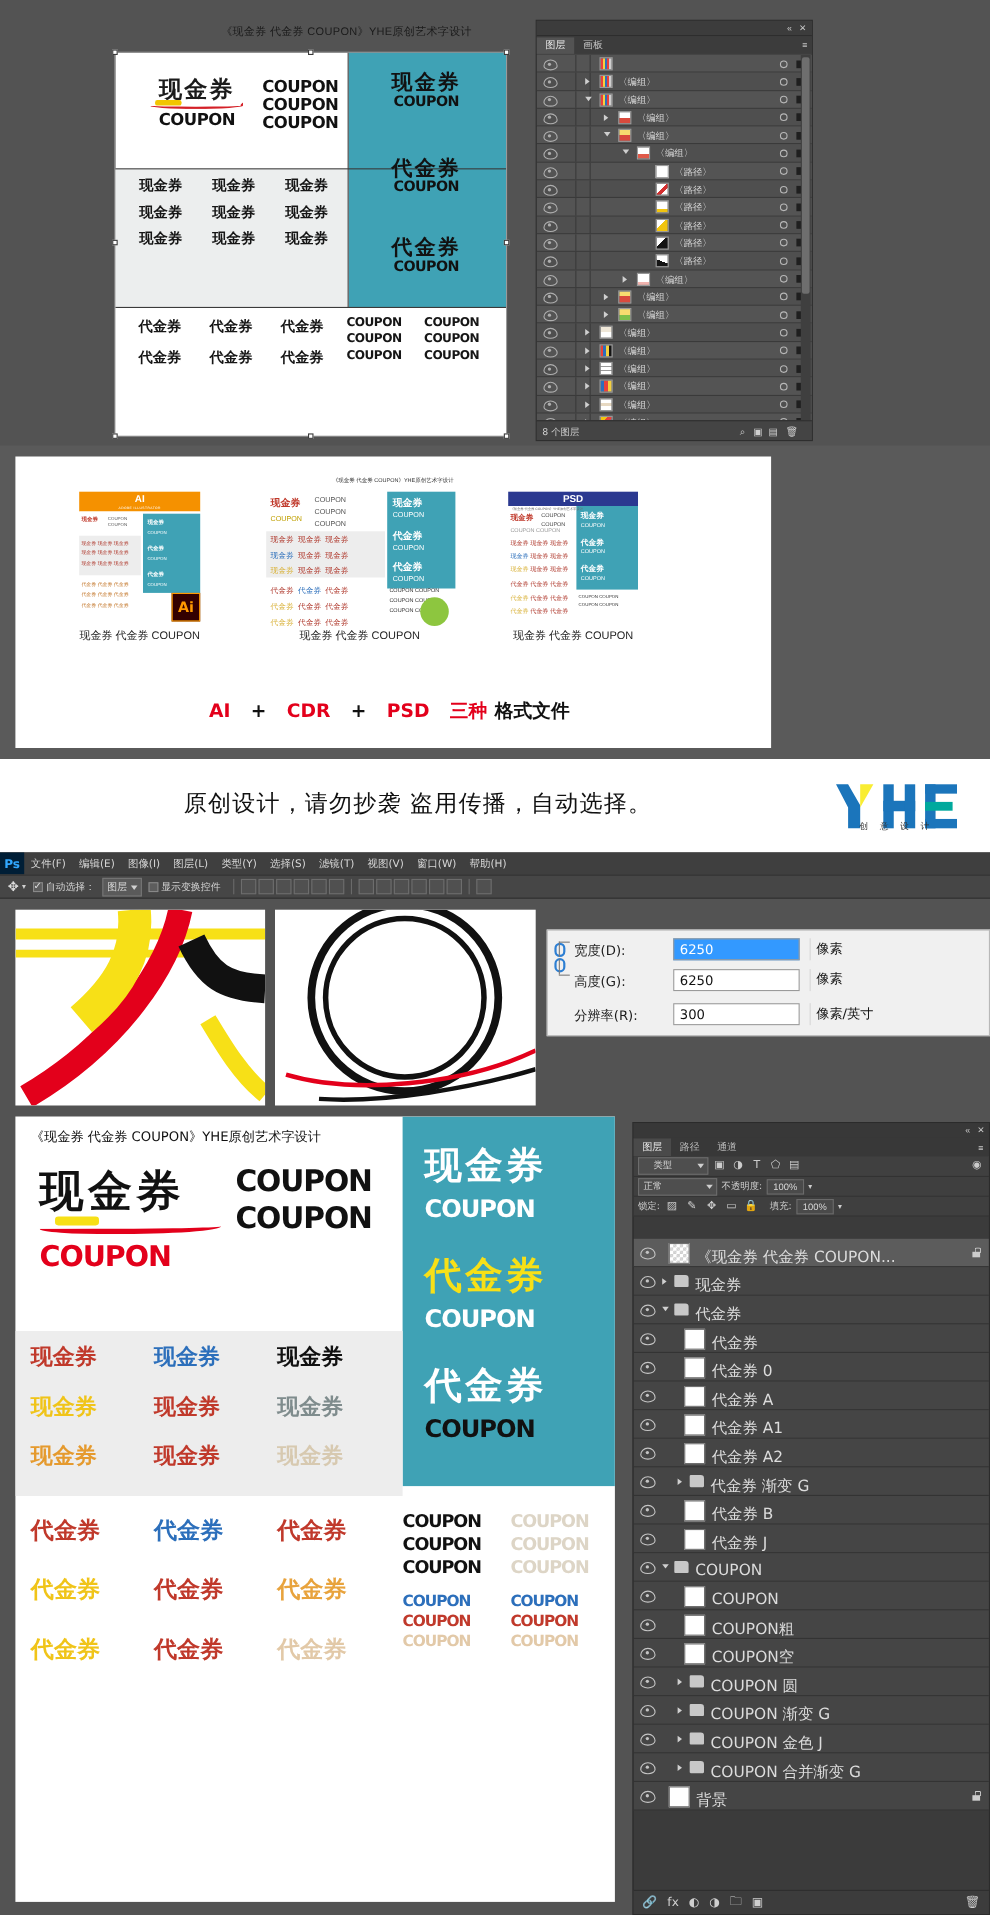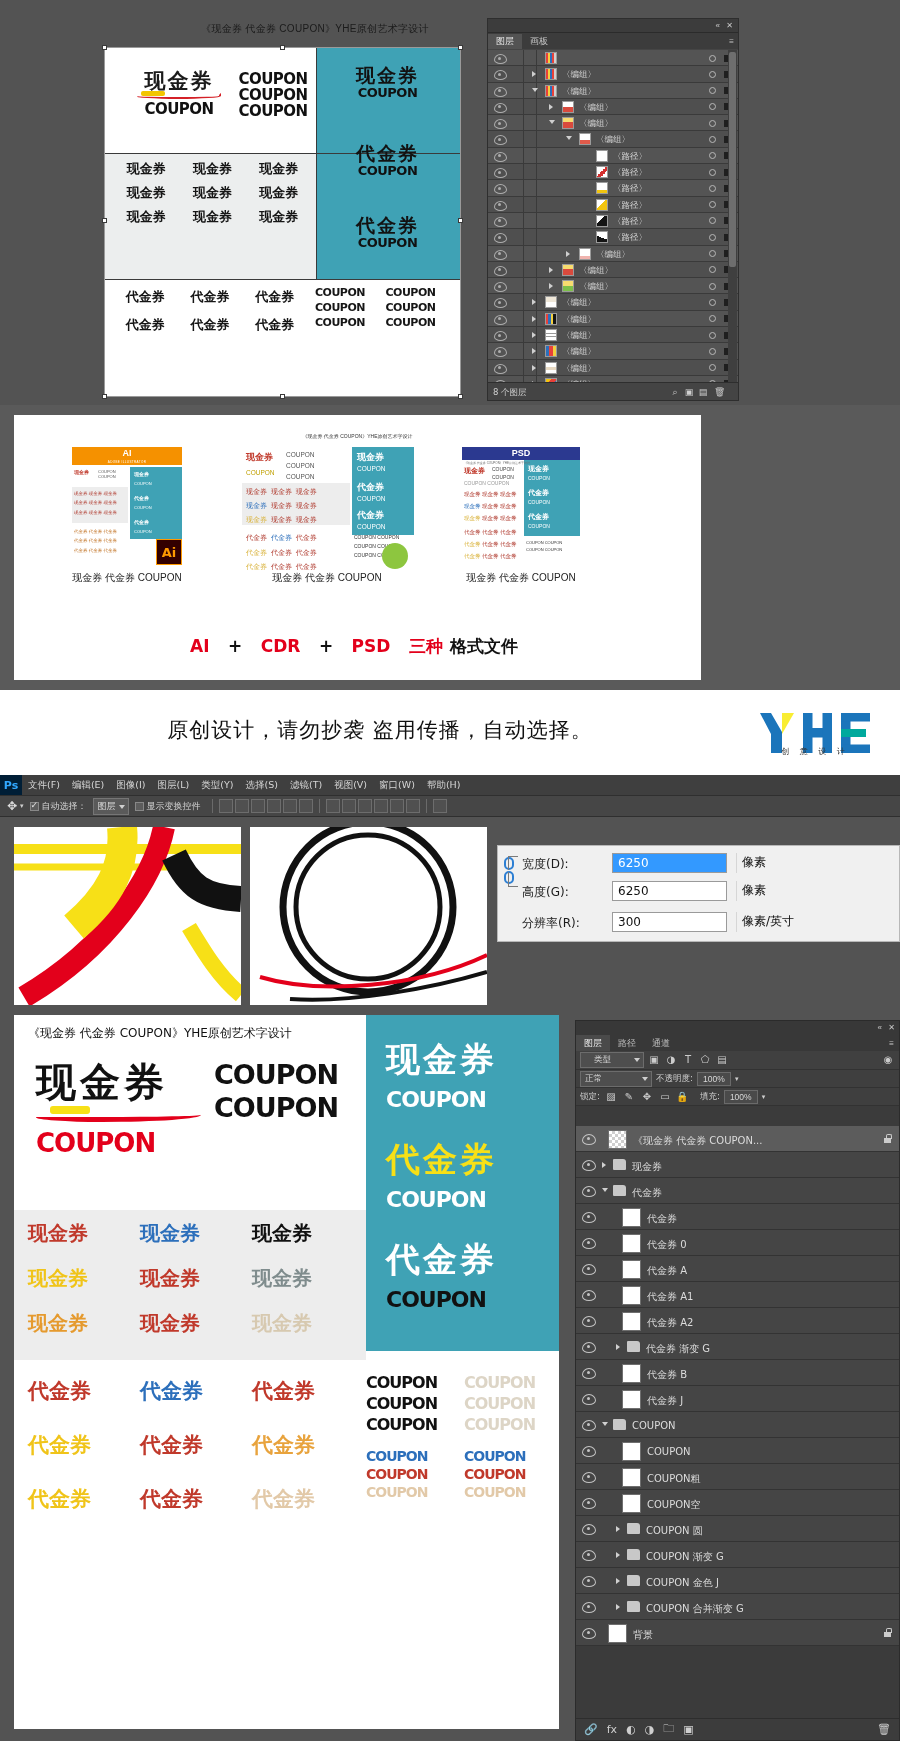--- a/index.html
+++ b/index.html
@@ -168,21 +168,21 @@
   .ps-eye:after{ content:""; position:absolute; left:4.5px; top:3px; width:3px; height:3px; border-radius:50%; background:#c4c4c4;}
   .ps-tri { position:absolute; top:10px; width:0; height:0;
       border-left:4px solid #d0d0d0; border-top:3.5px solid transparent; border-bottom:3.5px solid transparent;}
   .ps-tri.open { border-left:3.5px solid transparent; border-right:3.5px solid transparent;
       border-top:4px solid #d0d0d0; border-bottom:0;}
   .ps-fold { position:absolute; top:7px; width:13px; height:11px; background:#c8c8c8; border-radius:1px 3px 1px 1px;}
   .ps-thumb { position:absolute; top:4px; width:19px; height:19px; border:1px solid #6f6f6f; background:#ffffff;
       background-image:linear-gradient(45deg,#cfcfcf 25%,transparent 25%,transparent 75%,#cfcfcf 75%),
                        linear-gradient(45deg,#cfcfcf 25%,transparent 25%,transparent 75%,#cfcfcf 75%);
       background-size:6px 6px; background-position:0 0,3px 3px;}
-  .ps-name { position:absolute; top:8px; font-size:10px; color:#dcdcdc; white-space:nowrap;
+  .ps-name { position:absolute; top:8px; font-size:14px; color:#dcdcdc; white-space:nowrap;
       font-family:"DejaVu Sans","Liberation Sans",sans-serif;}
   .ps-lock { position:absolute; right:8px; top:8px; width:7px; height:9px; }
   .ps-lock:before { content:""; position:absolute; left:0; bottom:0; width:7px; height:5px; background:#cccccc;}
   .ps-lock:after { content:""; position:absolute; left:1.5px; top:0; width:4px; height:4px;
       border:1.2px solid #cccccc; border-bottom:0; border-radius:2px 2px 0 0;}
   #ps-panel-foot { position:absolute; left:0; right:0; bottom:0; height:22px; background:#3c3c3c;
       border-top:1px solid #2d2d2d; display:flex; align-items:center; gap:9px; padding-left:8px;}
   .pfi { color:#cfcfcf; font-size:11px; font-family:"DejaVu Sans",sans-serif; }
 
   

